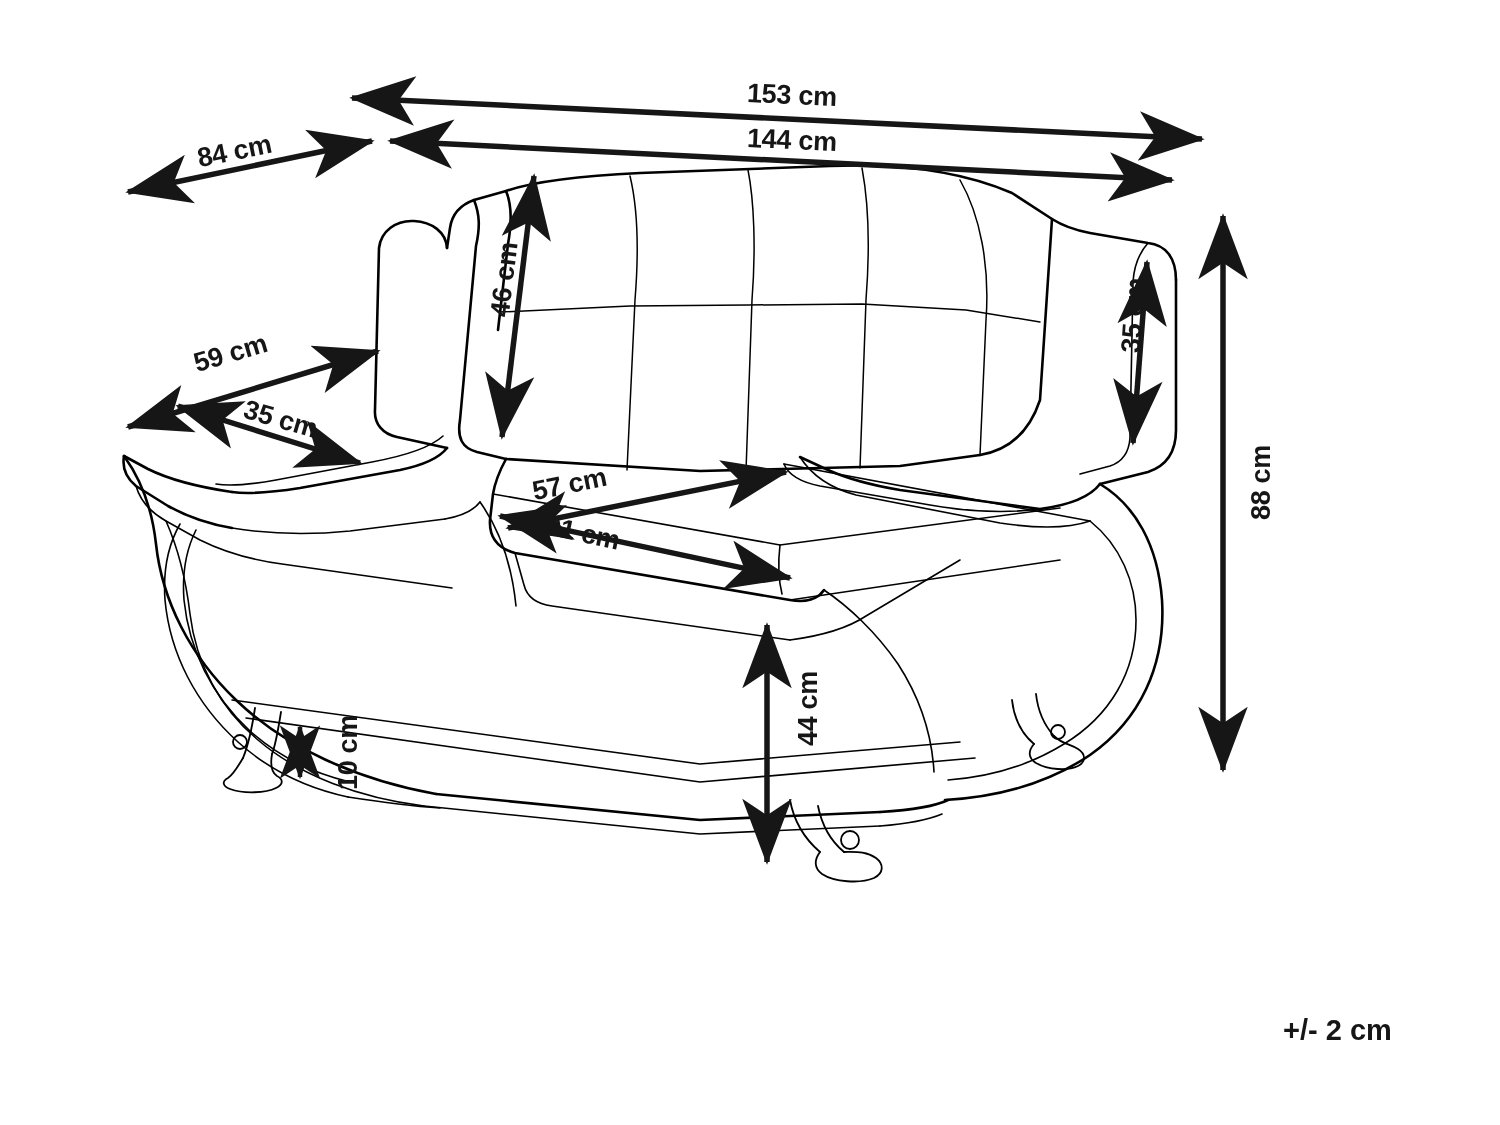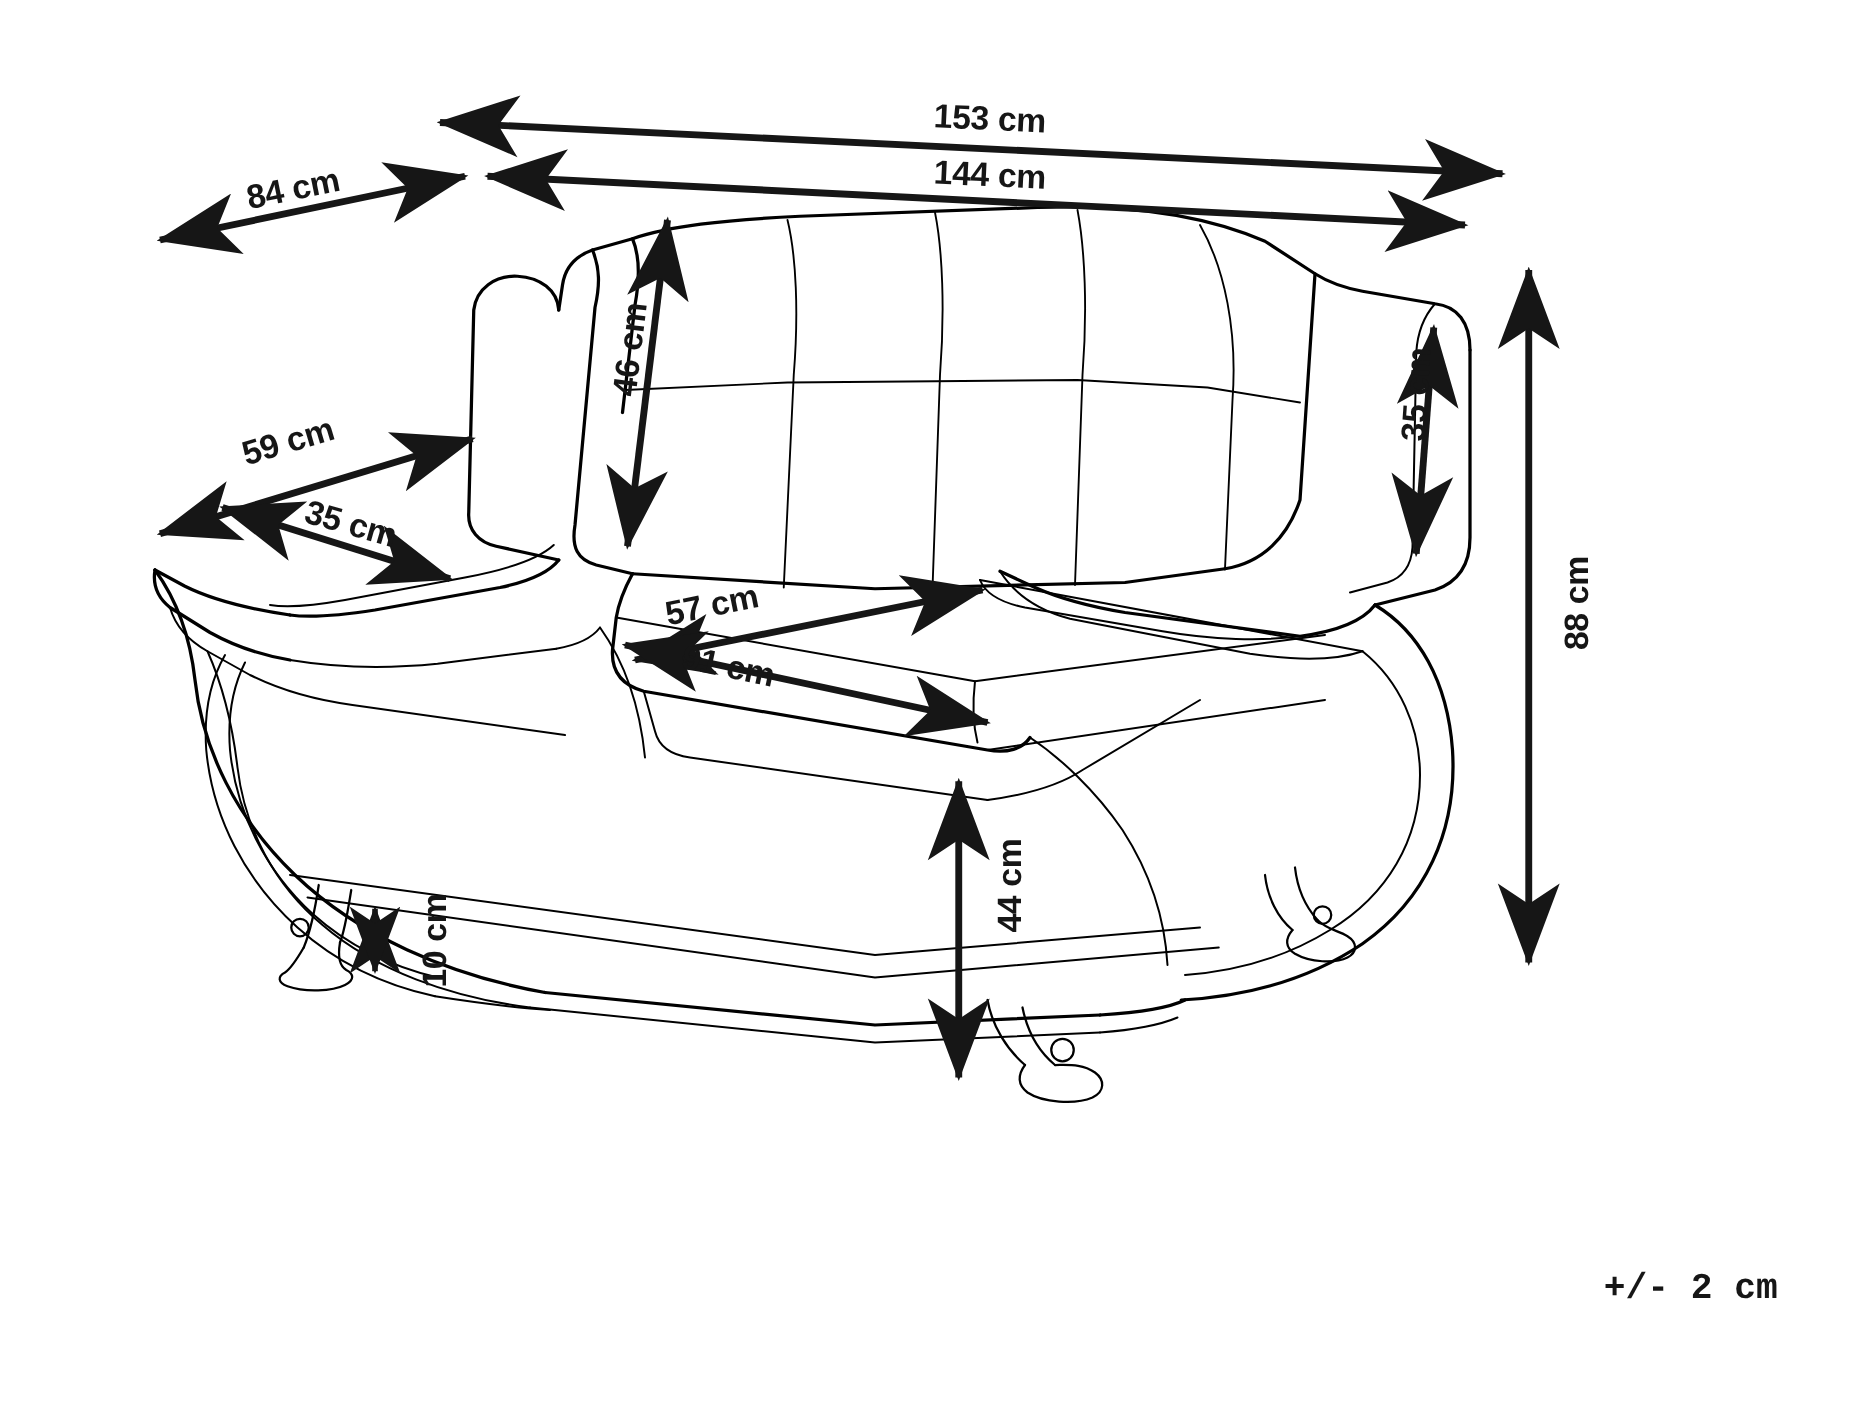--- a/index.html
+++ b/index.html
@@ -30,21 +30,21 @@
     position: absolute;
     font-family: "Liberation Sans", sans-serif;
     font-weight: bold;
     font-size: 27px;
     color: #161616;
     white-space: nowrap;
     letter-spacing: -0.3px;
   }
   .tolerance {
     position: absolute;
-    font-family: Liberation Mono, monospace;
+    font-family: Liberation Sans, sans-serif;
     font-weight: bold;
     font-size: 29px;
     color: #161616;
     white-space: nowrap;
   }
 </style>
 </head>
 <body>
 
 <div id="stage">

